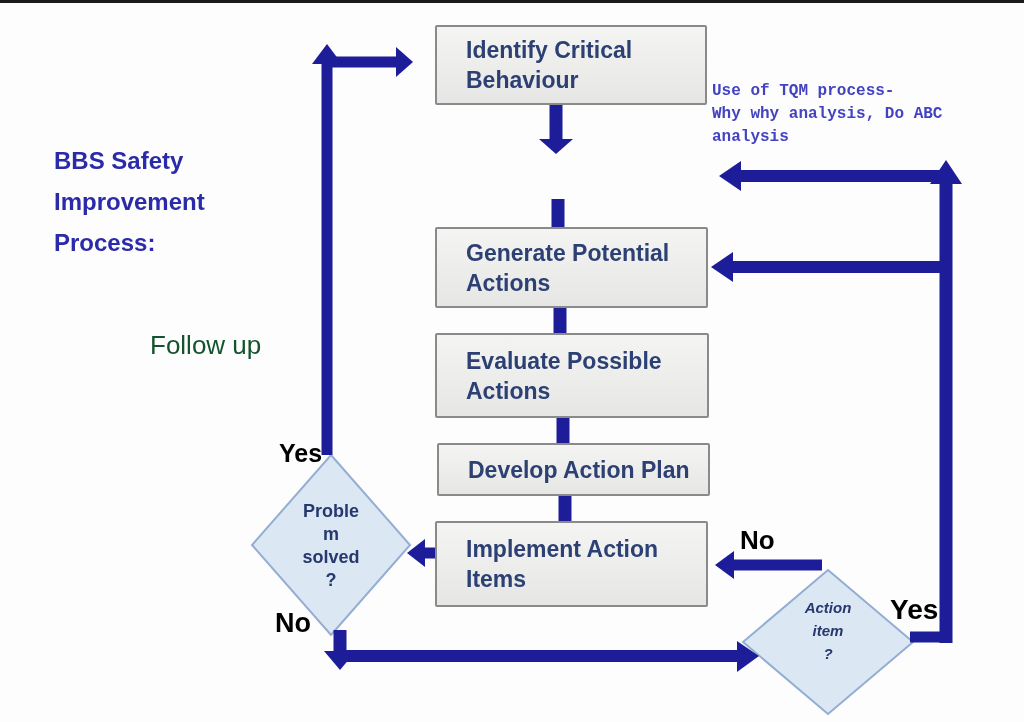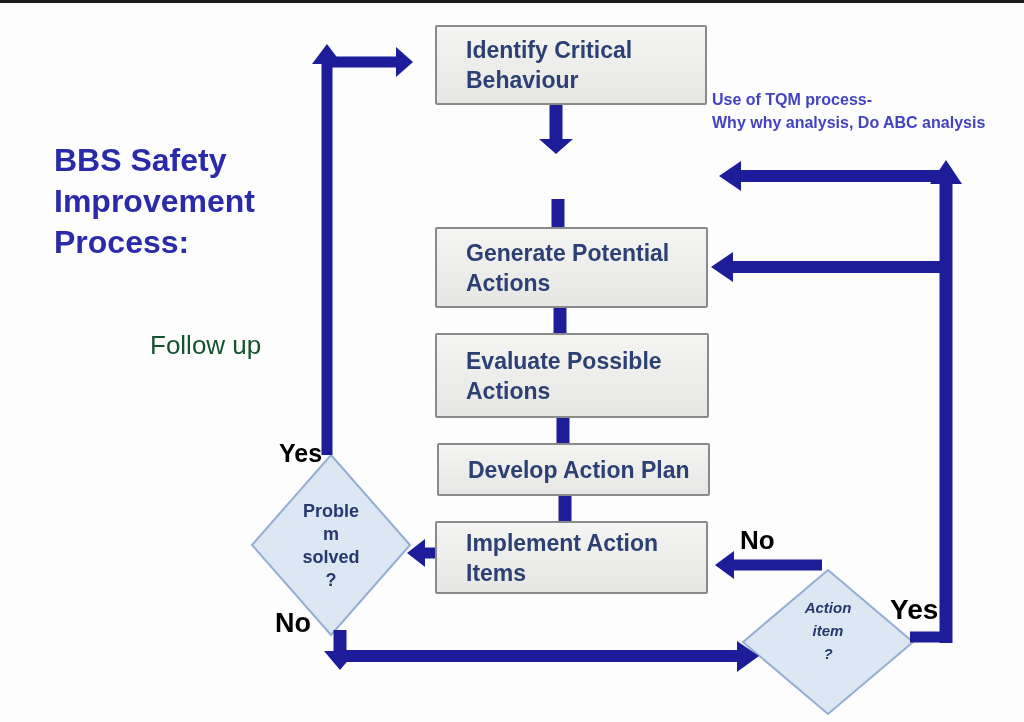--- a/index.html
+++ b/index.html
@@ -6,44 +6,44 @@
   .stage{
     position:relative;width:1024px;height:722px;overflow:hidden;
     background:#fdfdfd;
     font-family:"Liberation Sans","DejaVu Sans",sans-serif;
   }
   .topbar{position:absolute;left:0;top:0;width:1024px;height:3px;background:#1b1b1b;}
   svg.layer{position:absolute;left:0;top:0;width:1024px;height:722px;}
 
   .title{
     position:absolute;left:54px;top:140px;
-    color:#2b2baa;font-size:32px;font-weight:bold;line-height:41px;
+    color:#2b2baa;font-size:24px;font-weight:bold;line-height:41px;
   }
   .follow-up{
     position:absolute;left:150px;top:330px;
     color:#14532d;font-size:26px;font-weight:normal;
   }
   .annotation{
-    position:absolute;left:712px;top:88px;width:310px;
-    color:#4343c2;font-size:16px;font-weight:600;line-height:23px;
+    position:absolute;left:712px;top:80px;width:310px;
+    color:#4343c2;font-size:16px;font-weight:600;line-height:23px;font-family:Liberation Mono, monospace;
   }
   .pbox{
     position:absolute;
     background:linear-gradient(#f4f4f3,#e6e6e5);
     border:2px solid #8a8a8a;border-radius:2px;
     display:flex;align-items:center;
     padding-left:29px;box-sizing:border-box;
     color:#2c4074;font-size:23px;font-weight:bold;line-height:30px;
   }
   .box1{left:435px;top:25px;width:272px;height:80px;}
   .box2{left:437px;top:151px;width:271px;height:50px;}
   .box3{left:435px;top:227px;width:273px;height:81px;}
   .box4{left:435px;top:333px;width:274px;height:85px;}
   .box5{left:437px;top:443px;width:273px;height:53px;}
-  .box6{left:435px;top:521px;width:273px;height:73px;}
+  .box6{left:435px;top:521px;width:273px;height:86px;}
 
   .dtext{
     position:absolute;text-align:center;
     color:#26386e;font-weight:bold;
   }
   .dtext span{display:block;}
   .dtext1{left:266px;top:500px;width:130px;font-size:18px;line-height:23px;}
   .dtext2{left:763px;top:596px;width:130px;font-size:15px;line-height:23px;font-style:italic;}
 
   .edge-label{position:absolute;color:#000000;font-weight:600;}

